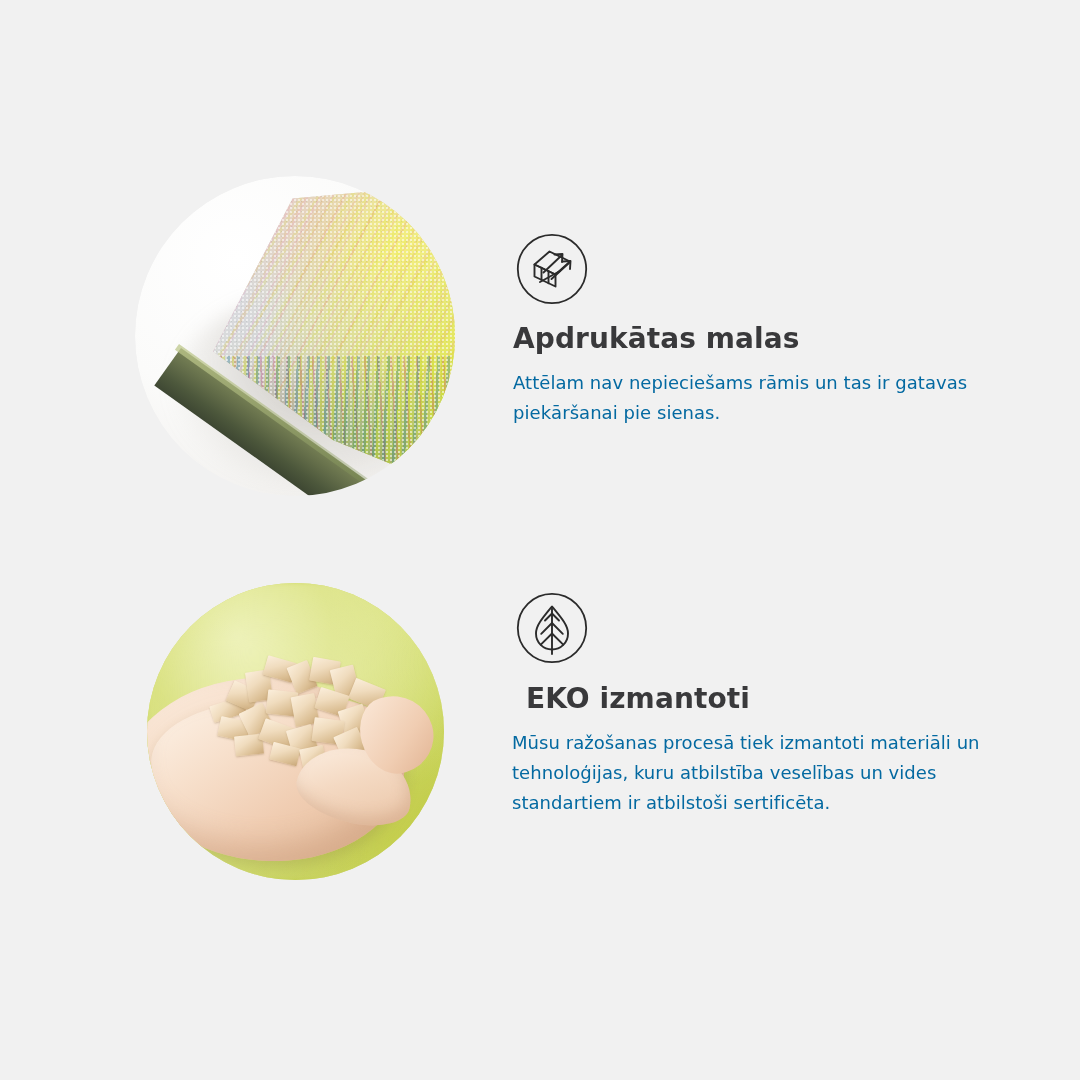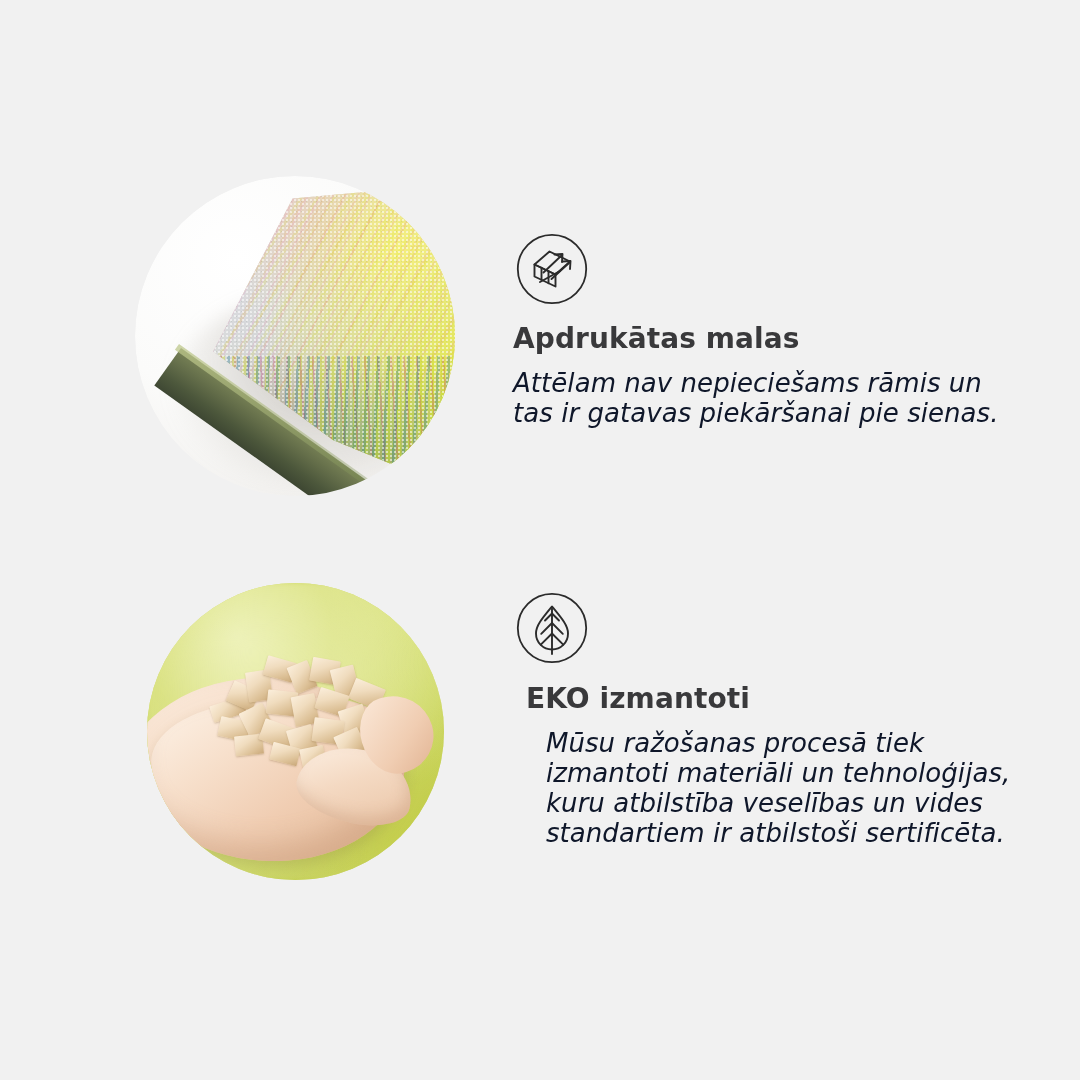--- a/index.html
+++ b/index.html
@@ -234,36 +234,35 @@
   .feature-title {
     position: absolute;
     font-size: 28px;
     font-weight: 700;
     color: #39393b;
     letter-spacing: 0.1px;
     white-space: nowrap;
   }
   .feature-body {
     position: absolute;
-    font-size: 26px;
+    font-size: 18px;
     line-height: 30px;
-    color: #0f172a;
+    color: #0369a1;
     letter-spacing: 0.05px;
-    font-style: italic;
   }
 
   
   .f1-icon  { left: 516px; top: 233px; }
   .f1-title { left: 513px; top: 322px; }
   .f1-body  { left: 513px; top: 368px; width: 500px; }
 
   
   .f2-icon  { left: 516px; top: 592px; }
   .f2-title { left: 526px; top: 682px; }
-  .f2-body  { left: 546px; top: 728px; width: 500px; }
+  .f2-body  { left: 512px; top: 728px; width: 500px; }
 </style>
 </head>
 <body>
 
 <div class="page">
 
   <div class="feature feature-1">
 
     <div class="media media-canvas">
       <div class="disc-white"></div>

